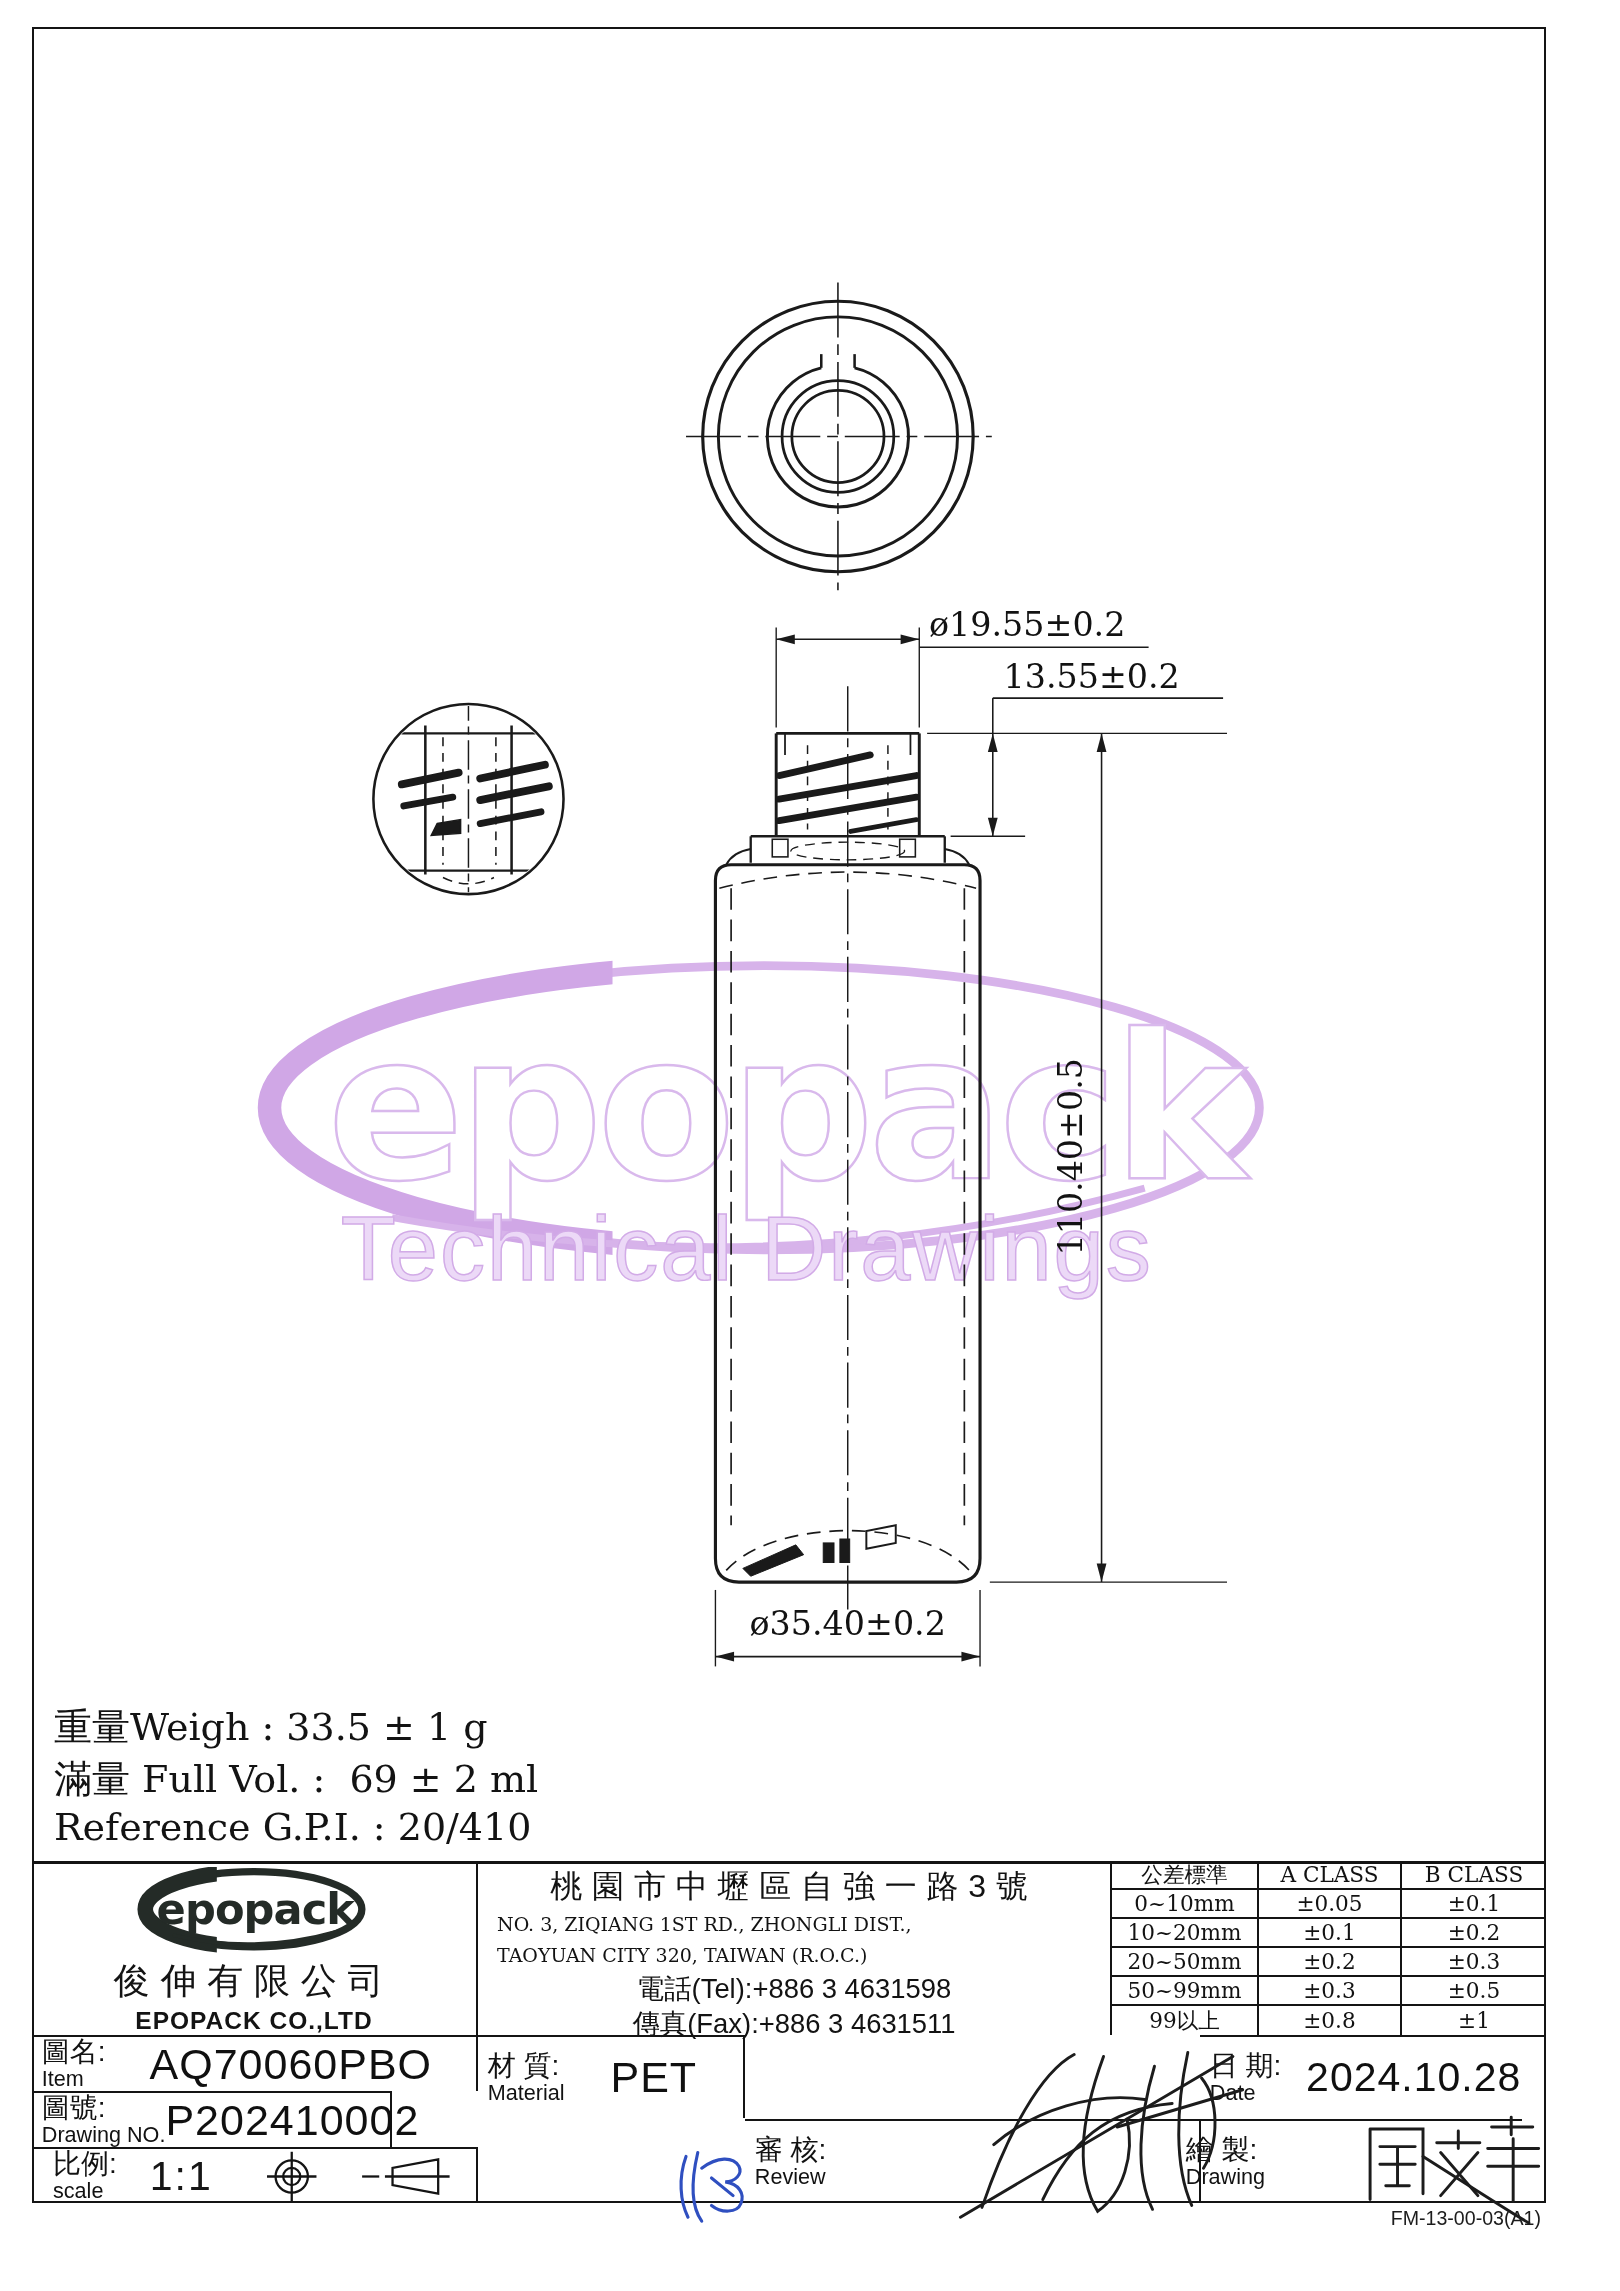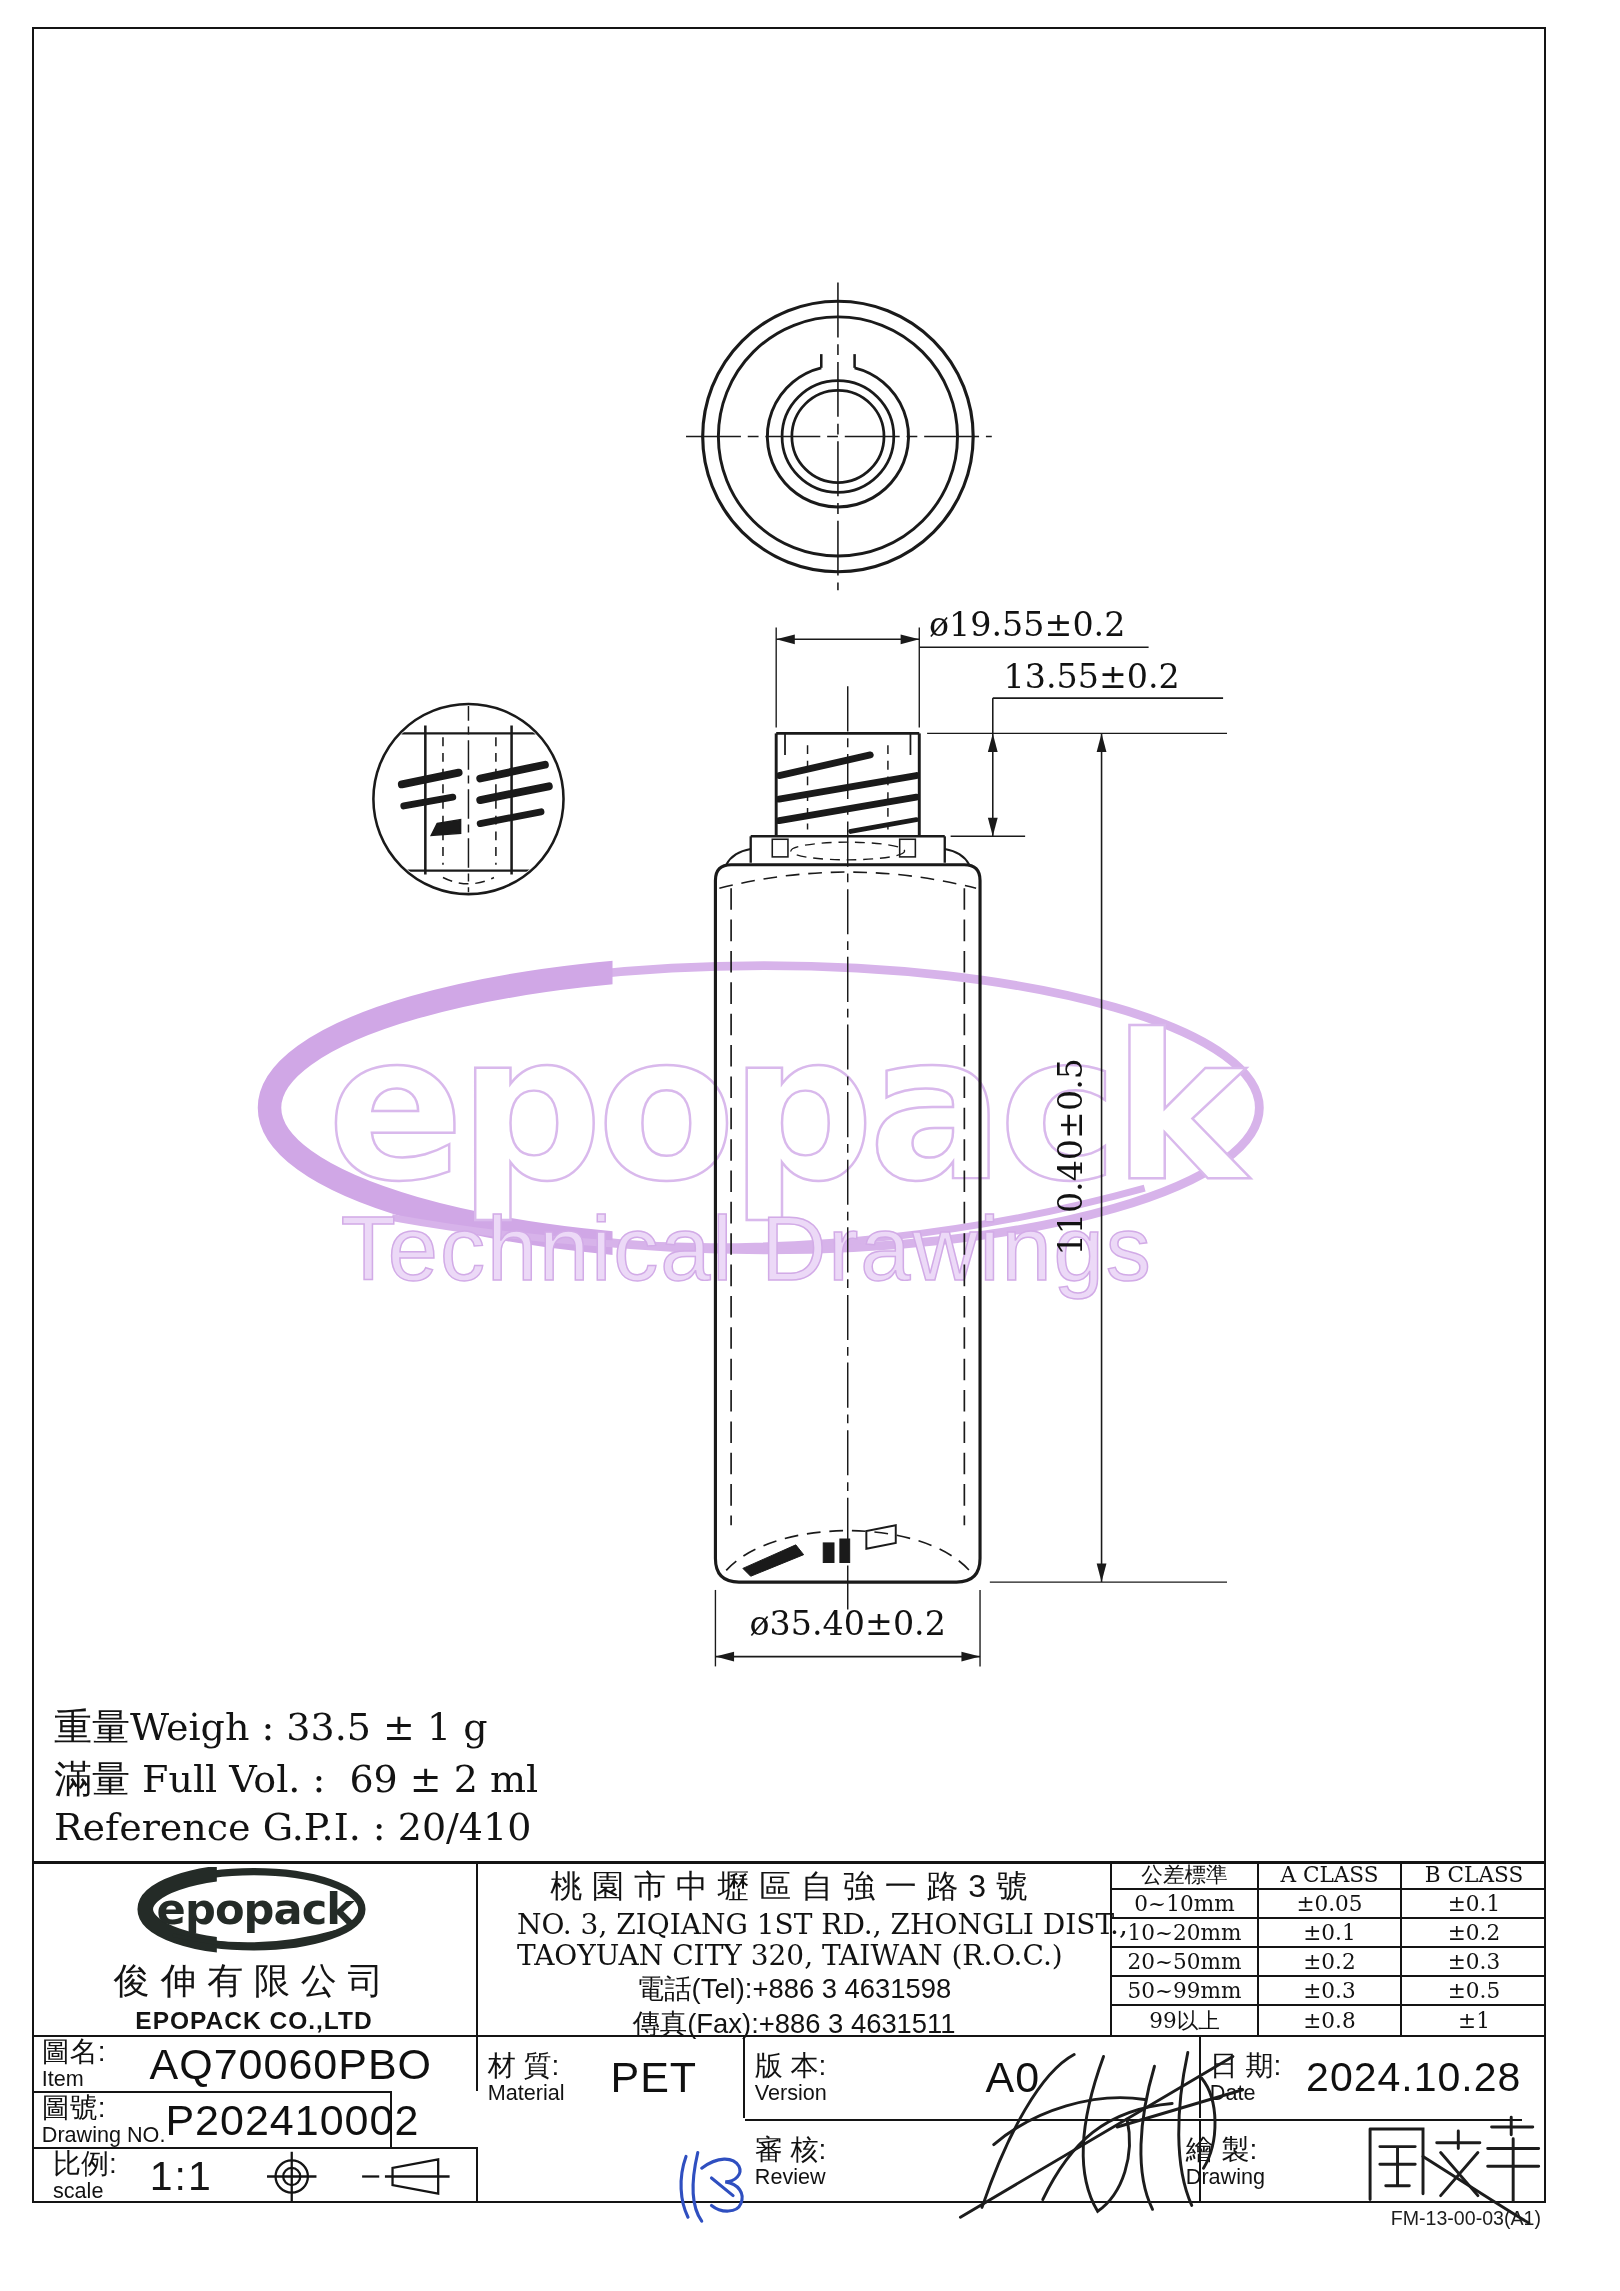--- a/index.html
+++ b/index.html
@@ -20,21 +20,21 @@
   .lab-en{font-size:21.6px;line-height:23.5px;color:#121212;}
   .fieldcell{display:flex;align-items:center;padding:3.9px 0 3.9px 9.8px;}
   .labwrap{flex:0 0 auto;}
   .val{flex:1 1 auto;text-align:center;font-size:43px;color:#101010;letter-spacing:1px;}
   .val-sm{font-size:41px;}
   .company-cell{display:flex;flex-direction:column;align-items:center;}
   .comp-zh{font-size:36px;letter-spacing:10.8px;margin-top:2px;color:#141414;}
   .comp-en{font-size:24.5px;font-weight:bold;letter-spacing:1px;color:#141414;margin-top:1px;}
   .addr{padding-top:3.9px;}
   .addr-zh{font-size:32px;letter-spacing:9.8px;text-align:center;color:#121212;}
-  .addr-en{font-family:"DejaVu Serif","Liberation Serif",serif;font-size:28px;padding-left:39px;
+  .addr-en{font-family:"DejaVu Serif","Liberation Serif",serif;font-size:19px;padding-left:19px;
            line-height:31px;color:#121212;white-space:pre;}
   .addr-tel{font-size:27.4px;text-align:center;line-height:35px;color:#121212;}
   .tol-grid{display:grid;grid-template-columns:147px 143px 144px;}
   .tol-cell{box-sizing:border-box;height:29px;border-right:2px solid #141414;border-bottom:2px solid #141414;
             display:flex;align-items:center;justify-content:center;
             font-family:"DejaVu Serif","Liberation Serif",serif;font-size:21.6px;color:#121212;}
   .tol-cell.lastcol{border-right:0;}
   .tol-cell.lastrow{border-bottom:0;}
   .scale-row{display:flex;align-items:center;padding-left:21px;}
   .scale-val{font-size:41px;margin-left:33px;letter-spacing:2px;}
@@ -273,27 +273,20 @@
     </div>
 
     <div class="cell b-r b-t fieldcell" style="left:446px;top:174px;width:267px;height:83px">
       <div class="labwrap">
         <div class="lab-zh">材 質:</div>
         <div class="lab-en">Material</div>
       </div>
       <div class="val">PET</div>
     </div>
 
-    <div class="cell b-r b-t fieldcell" style="left:713px;top:174px;width:456px;height:83px">
-      <div class="labwrap">
-        <div class="lab-zh">版 本:</div>
-        <div class="lab-en">Version</div>
-      </div>
-      <div class="val">A0</div>
-    </div>
 
     <div class="cell b-t fieldcell" style="left:1168px;top:174px;width:346px;height:83px">
       <div class="labwrap">
         <div class="lab-zh">日 期:</div>
         <div class="lab-en">Date</div>
       </div>
       <div class="val val-sm">2024.10.28</div>
     </div>
 
 

